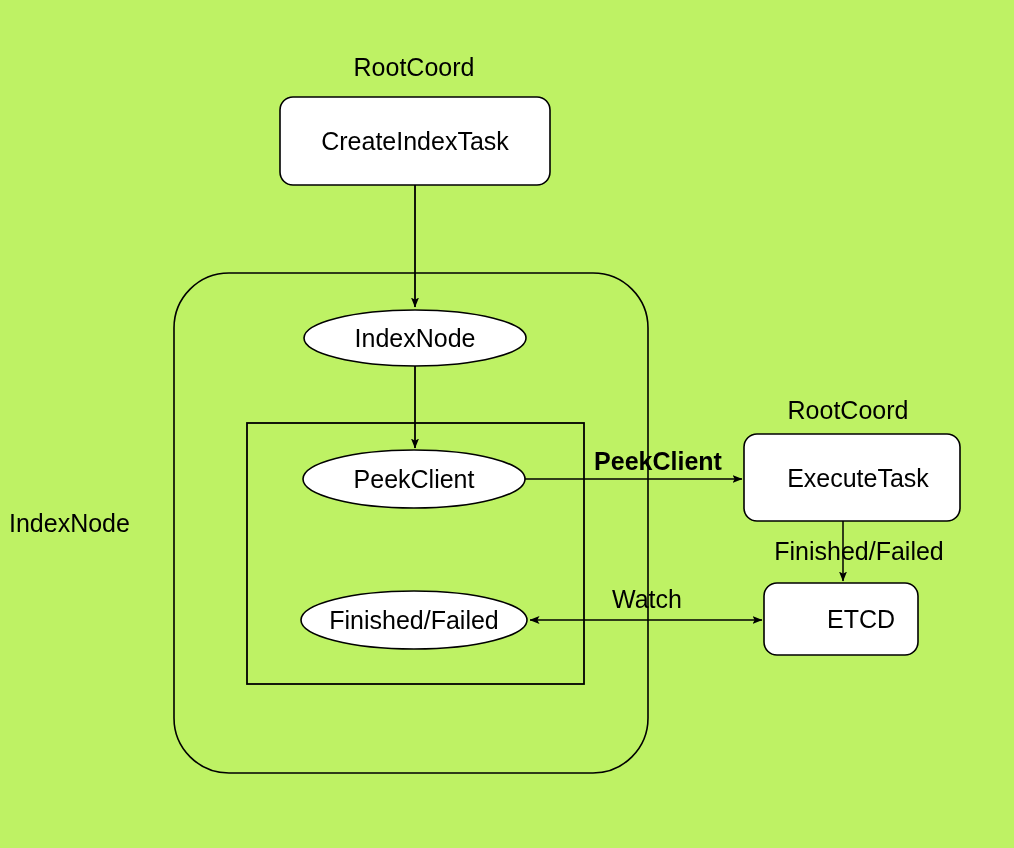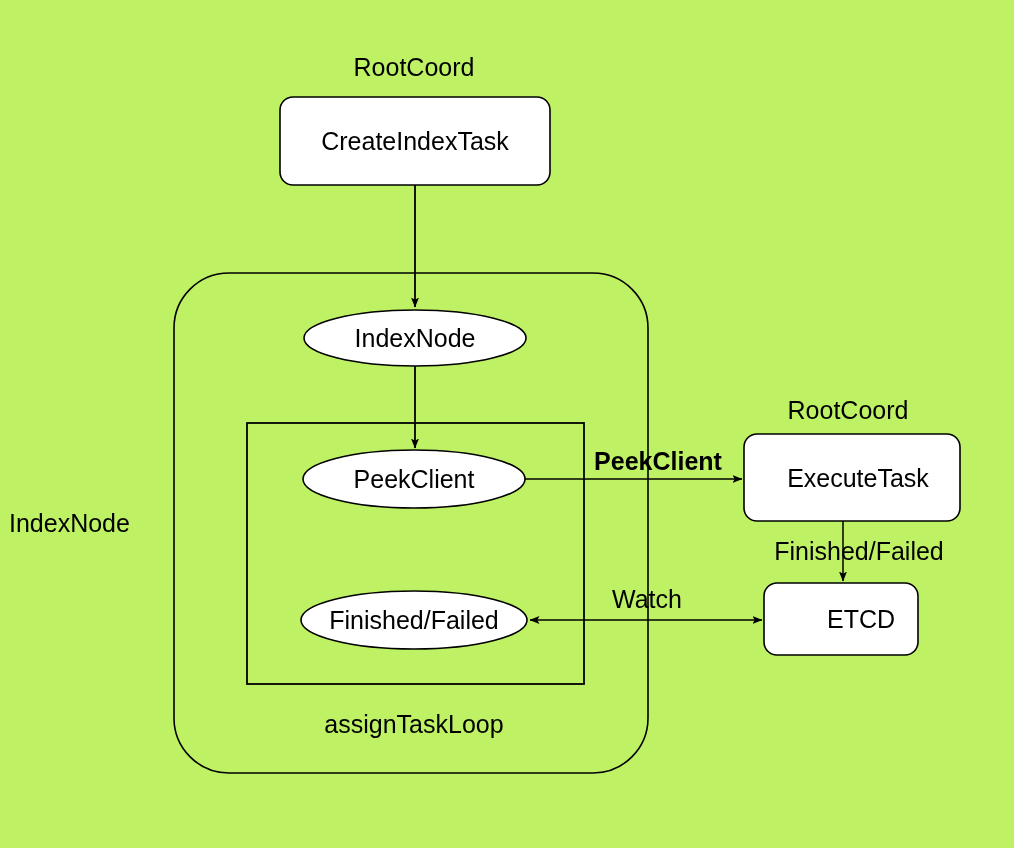--- a/index.html
+++ b/index.html
@@ -84,21 +84,20 @@
 
     <line x1="530" y1="620" x2="762" y2="620" stroke="#000000" stroke-width="1.5" marker-start="url(#arrowStart)" marker-end="url(#arrowEnd)"></line>
   </svg>
 
   <div class="lbl c" style="left:414px; top:67px;">RootCoord</div>
 
   <div class="lbl c" style="left:848px; top:410px;">RootCoord</div>
 
   <div class="lbl" style="left:9px; top:511px;">IndexNode</div>
 
-  <div class="lbl c" style="left:414px; top:724px;">assignTaskLoop</div>
 
   <div class="node-text" style="left:415px; top:141px;">CreateIndexTask</div>
 
   <div class="node-text" style="left:415px; top:338px;">IndexNode</div>
 
   <div class="node-text" style="left:414px; top:479px;">PeekClient</div>
 
   <div class="node-text" style="left:414px; top:620px;">Finished/Failed</div>
 
   <div class="node-text" style="left:852px; top:478px;margin-left:6px;">ExecuteTask</div>

